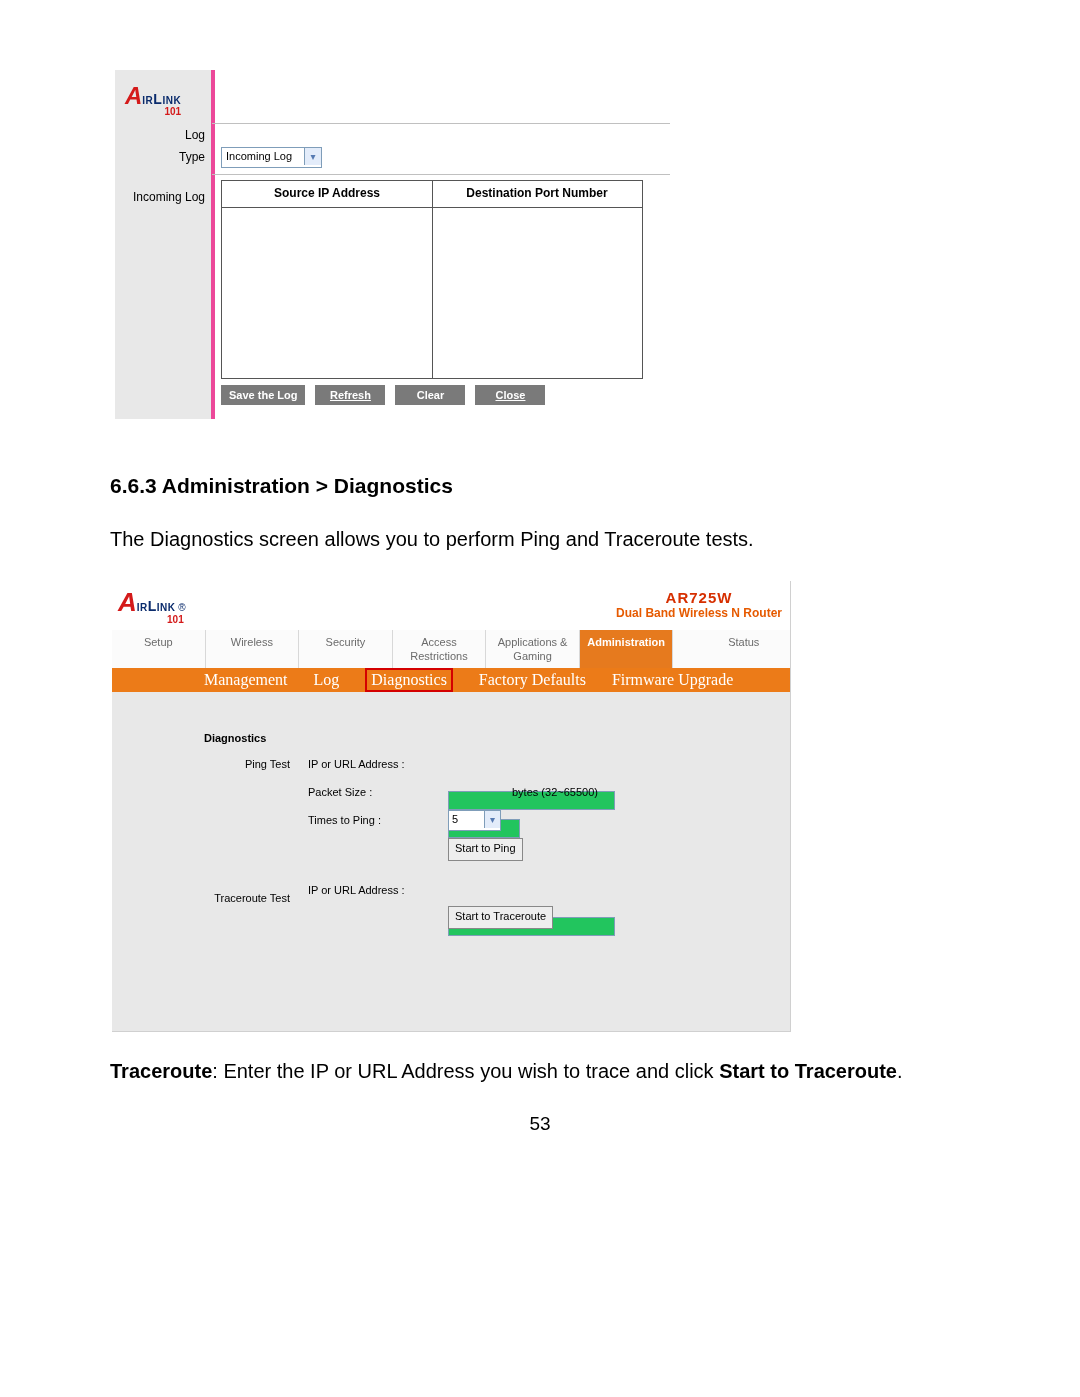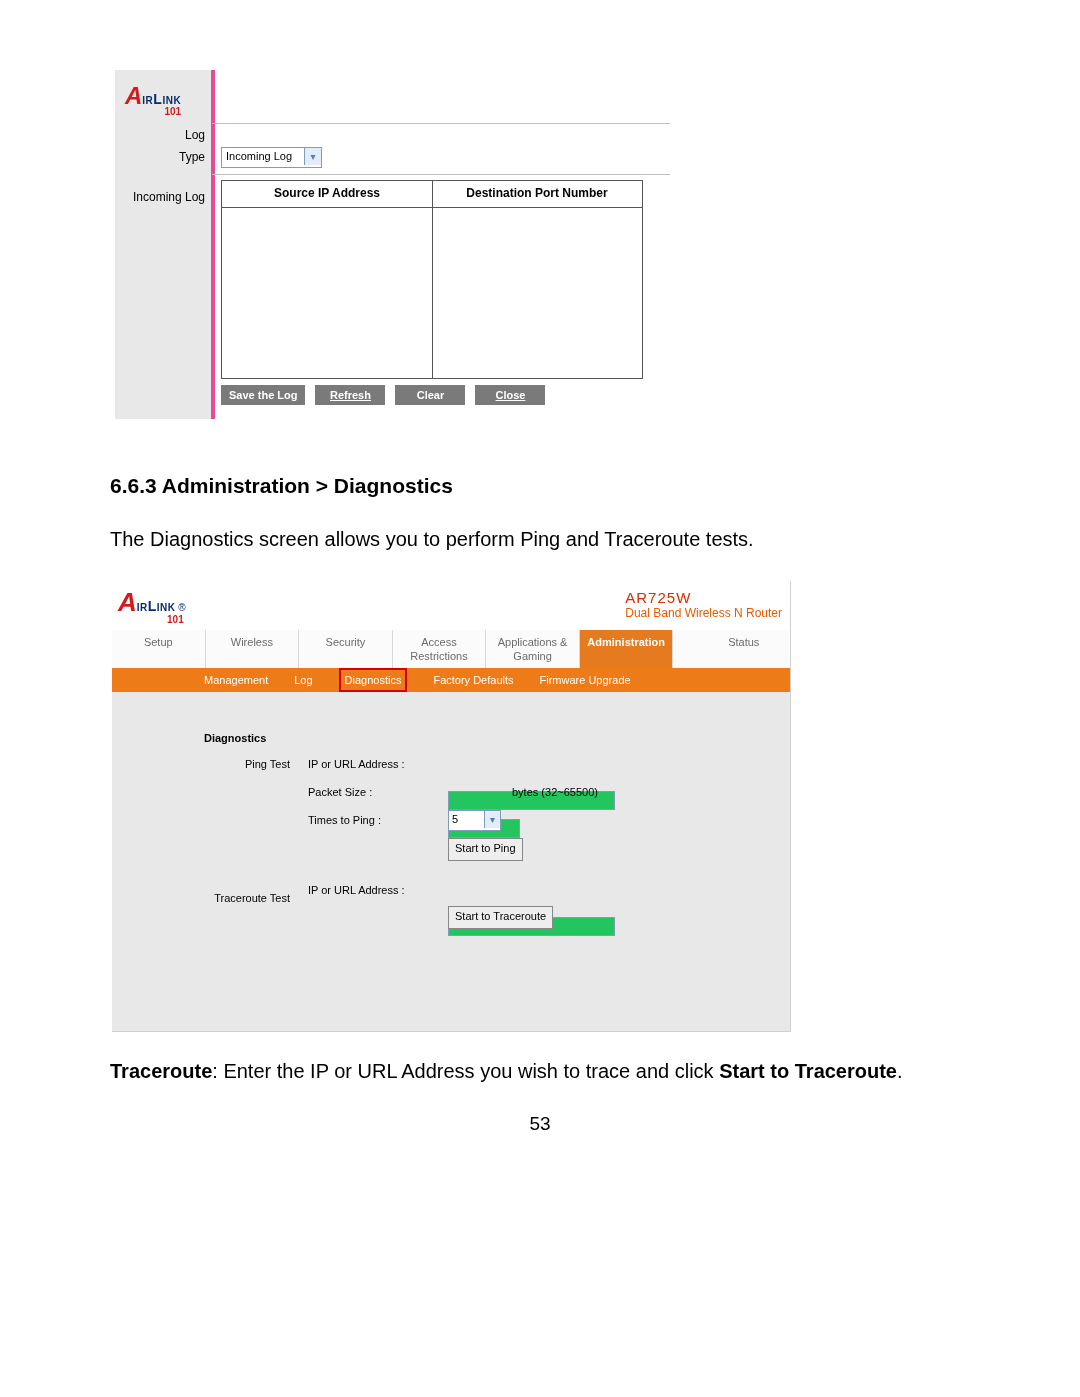--- a/index.html
+++ b/index.html
@@ -157,23 +157,23 @@
     position: absolute;
     left: 6px; top: 6px;
   }
   .diag-brand .a  { color:#d41a1a; font-style:italic; font-size:26px; font-weight:bold; }
   .diag-brand .b  { color:#0a2b6c; font-size:14px; font-variant:small-caps; letter-spacing:0.5px; }
   .diag-brand .n  { color:#d41a1a; font-size:10px; font-weight:bold; display:block; margin-top:-4px; text-align:right; padding-right:2px; }
 
   .diag-model {
     position: absolute;
     right: 8px; top: 8px;
-    text-align: left;
+    text-align: center;
     font-size: 12px;
-    font-weight: normal;
+    font-weight: bold;
     color: #e65a00;
   }
   .diag-model .m { display:block; font-size:15px; letter-spacing:1px; color:#d62f00; }
 
   .diag-tabs {
     position: absolute;
     left: 0; top: 49px; right: 0;
     height: 38px;
     background: #fbfbfb;
     display: flex;
@@ -199,24 +199,25 @@
     position: absolute;
     left: 0; top: 87px; right: 0;
     height: 24px;
     background: #ec7b18;
     display: flex;
     align-items: center;
     padding-left: 92px;
     gap: 26px;
   }
   .diag-sub .item {
-    font-size: 11px;
+    font-size: 16px;
     color: #fff;
     cursor: pointer;
     line-height: 24px;
+    font-family: Liberation Serif, serif;
   }
   .diag-sub .item.hl {
     border: 2px solid #d40000;
     padding: 0 4px;
     margin: -2px 0;
     line-height: 20px;
   }
 
   .diag-body {
     position: absolute;

